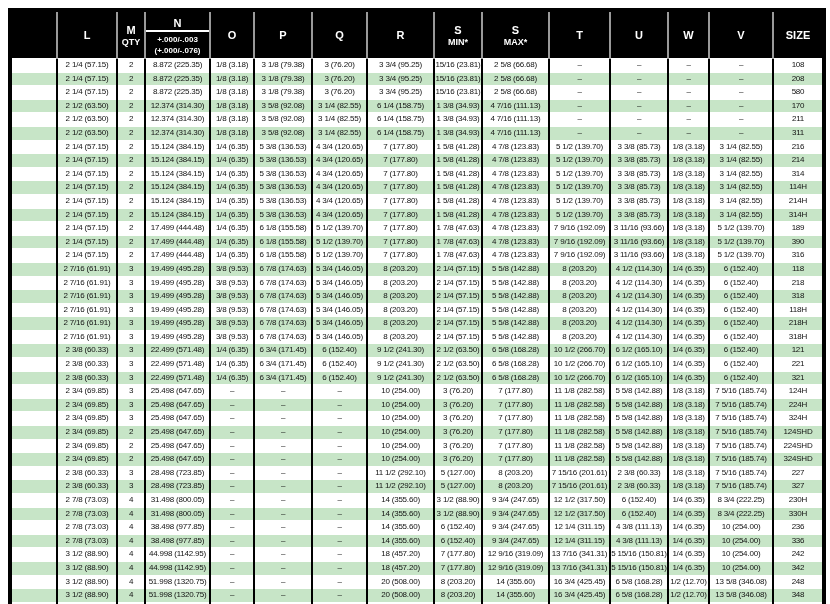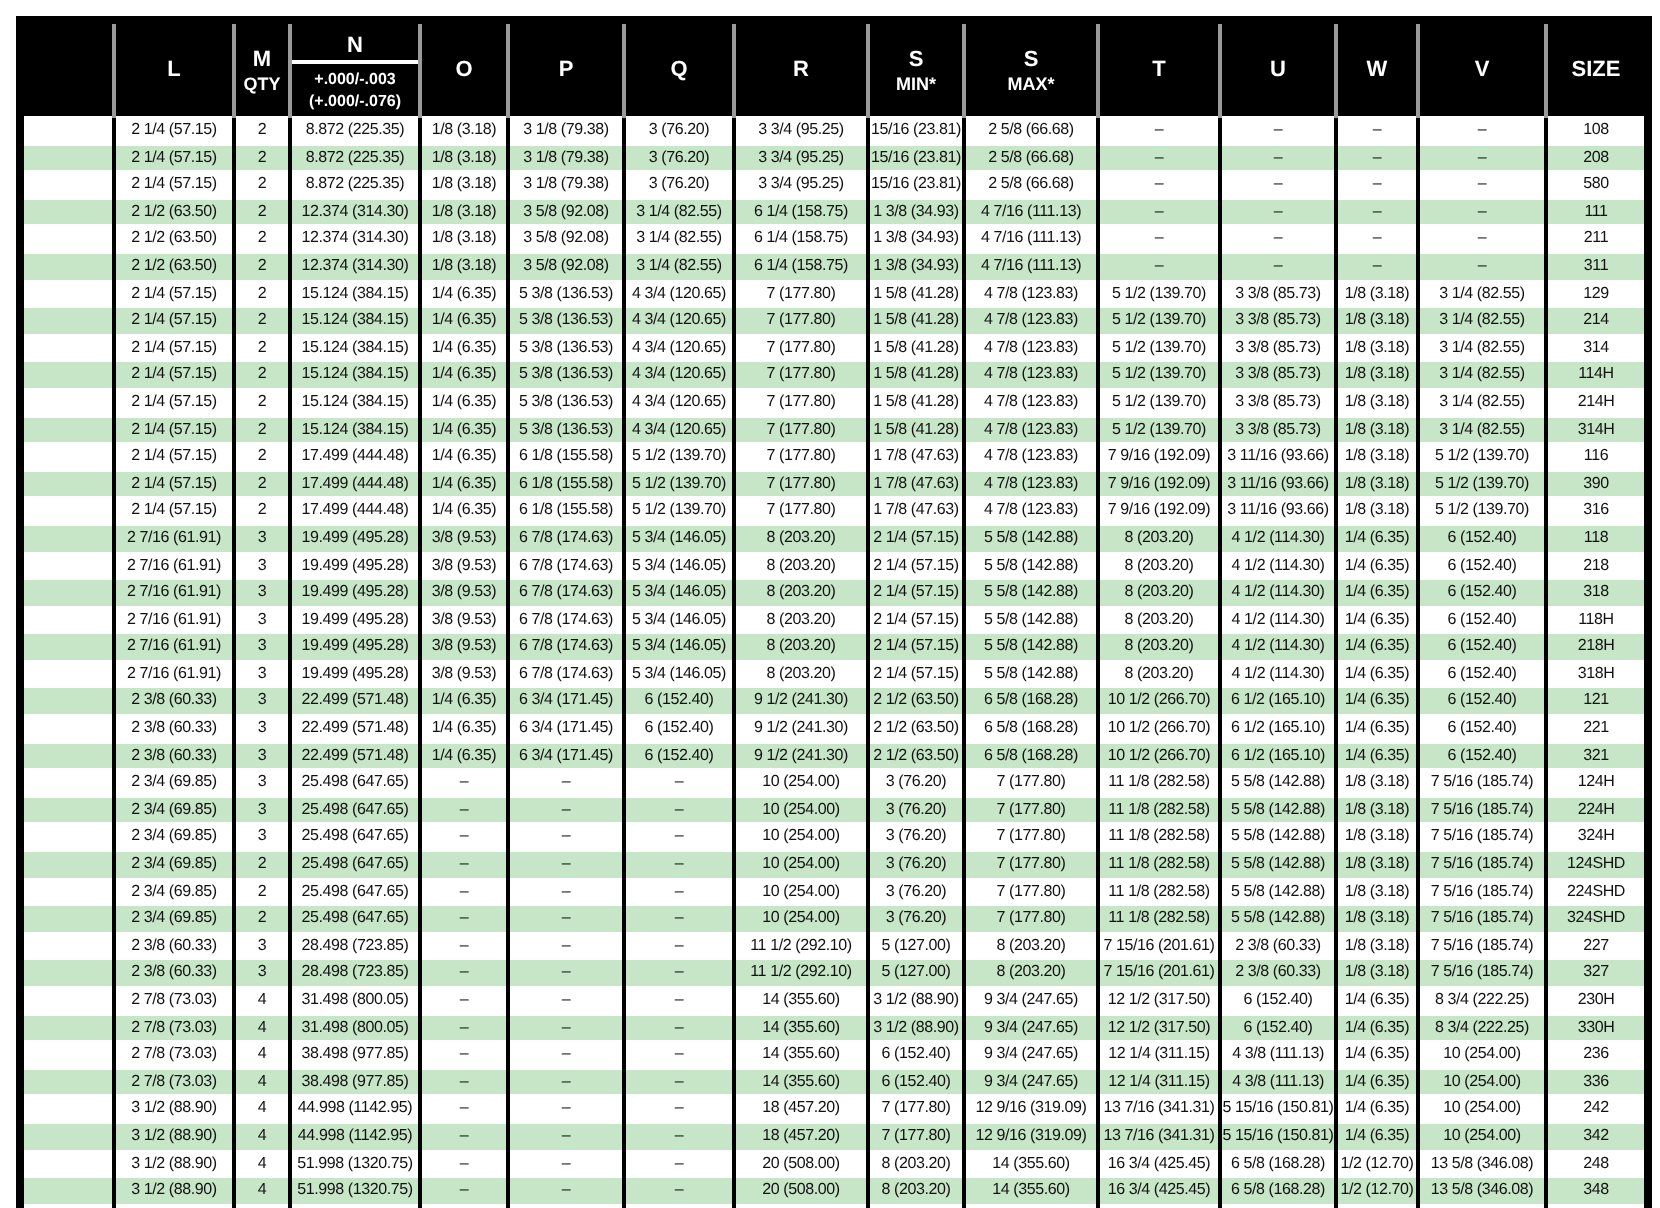--- a/index.html
+++ b/index.html
@@ -185,21 +185,21 @@
           <td>1/8 (3.18)</td>
           <td>3 5/8 (92.08)</td>
           <td>3 1/4 (82.55)</td>
           <td>6 1/4 (158.75)</td>
           <td>1 3/8 (34.93)</td>
           <td>4 7/16 (111.13)</td>
           <td>–</td>
           <td>–</td>
           <td>–</td>
           <td>–</td>
-          <td>111</td>
+          <td>170</td>
         </tr>
         <tr>
           <td></td>
           <td>2 1/2 (63.50)</td>
           <td>2</td>
           <td>12.374 (314.30)</td>
           <td>1/8 (3.18)</td>
           <td>3 5/8 (92.08)</td>
           <td>3 1/4 (82.55)</td>
           <td>6 1/4 (158.75)</td>
@@ -236,21 +236,21 @@
           <td>1/4 (6.35)</td>
           <td>5 3/8 (136.53)</td>
           <td>4 3/4 (120.65)</td>
           <td>7 (177.80)</td>
           <td>1 5/8 (41.28)</td>
           <td>4 7/8 (123.83)</td>
           <td>5 1/2 (139.70)</td>
           <td>3 3/8 (85.73)</td>
           <td>1/8 (3.18)</td>
           <td>3 1/4 (82.55)</td>
-          <td>129</td>
+          <td>216</td>
         </tr>
         <tr class="green">
           <td></td>
           <td>2 1/4 (57.15)</td>
           <td>2</td>
           <td>15.124 (384.15)</td>
           <td>1/4 (6.35)</td>
           <td>5 3/8 (136.53)</td>
           <td>4 3/4 (120.65)</td>
           <td>7 (177.80)</td>
@@ -338,21 +338,21 @@
           <td>1/4 (6.35)</td>
           <td>6 1/8 (155.58)</td>
           <td>5 1/2 (139.70)</td>
           <td>7 (177.80)</td>
           <td>1 7/8 (47.63)</td>
           <td>4 7/8 (123.83)</td>
           <td>7 9/16 (192.09)</td>
           <td>3 11/16 (93.66)</td>
           <td>1/8 (3.18)</td>
           <td>5 1/2 (139.70)</td>
-          <td>116</td>
+          <td>189</td>
         </tr>
         <tr class="green">
           <td></td>
           <td>2 1/4 (57.15)</td>
           <td>2</td>
           <td>17.499 (444.48)</td>
           <td>1/4 (6.35)</td>
           <td>6 1/8 (155.58)</td>
           <td>5 1/2 (139.70)</td>
           <td>7 (177.80)</td>

